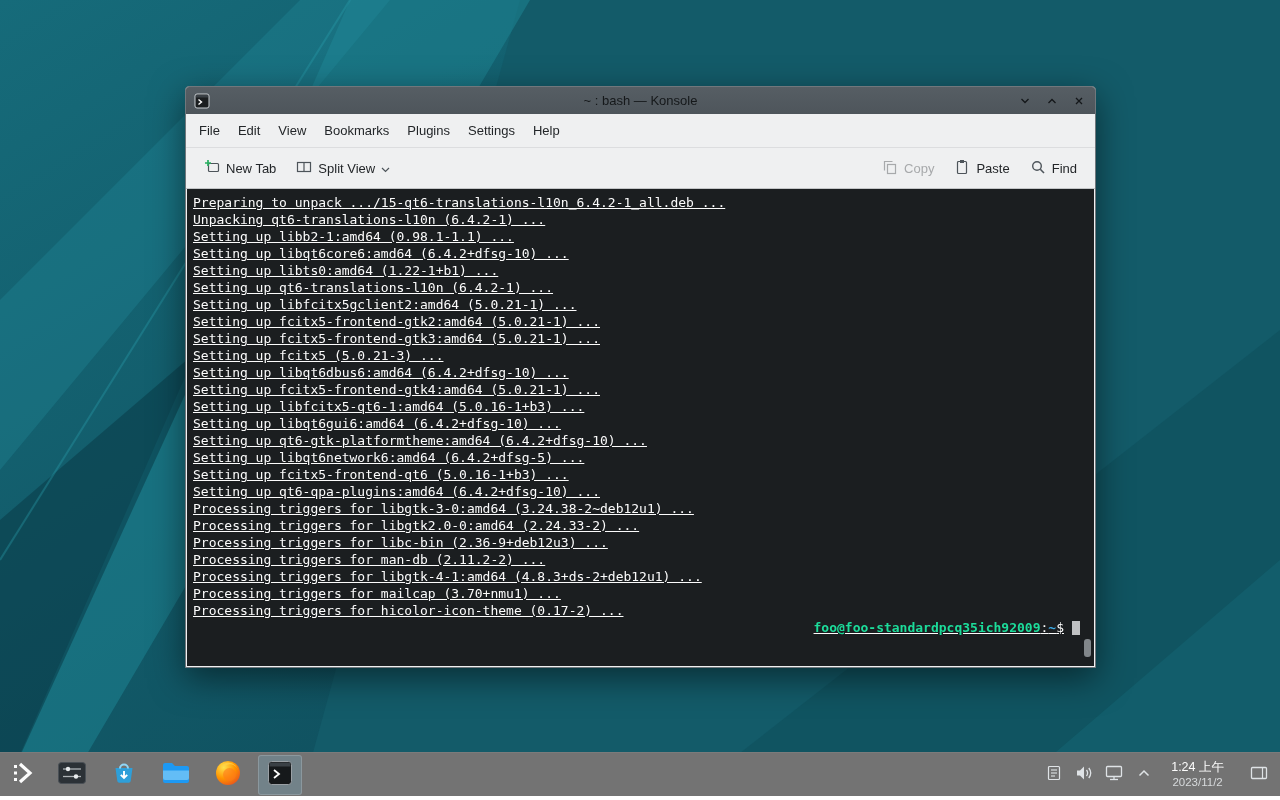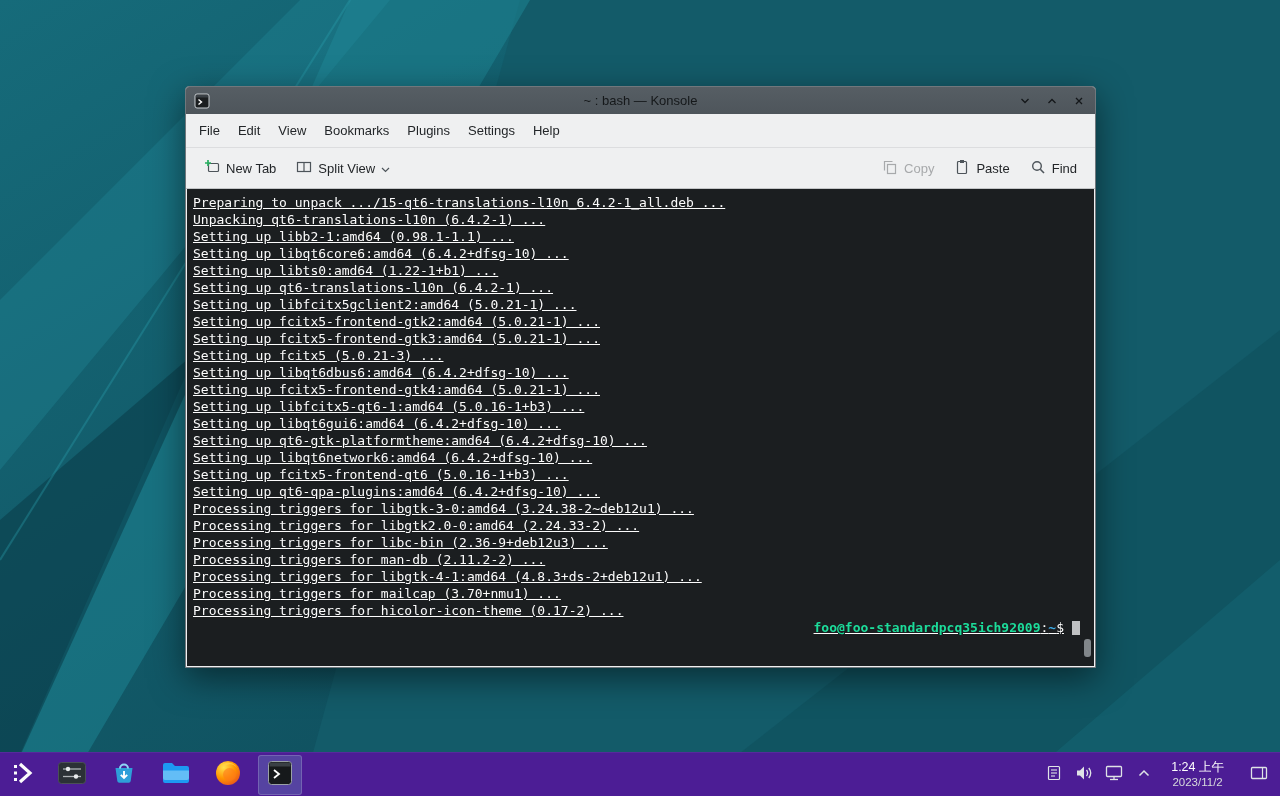--- a/index.html
+++ b/index.html
@@ -59,21 +59,21 @@
   .p-user { color:#1cdc9a; font-weight:bold; }
   .p-plain { color:#fcfcfc; }
   .p-path { color:#3daee9; font-weight:bold; }
   .cursor { display:inline-block; width:8px; height:14px; background:#bfc1c3; margin-left:8px; vertical-align:text-bottom; }
   .scrollbar { position:absolute; right:3px; top:4px; bottom:4px; width:7px; }
   .scroll-thumb { position:absolute; bottom:5px; width:7px; height:18px; border-radius:3px; background:#81868a; }
 
   
   .taskbar {
     position:absolute; left:0; right:0; bottom:0; height:44px;
-    background:#4c1d95; display:flex; align-items:center; padding:0 4px;
+    background:#737373; display:flex; align-items:center; padding:0 4px;
     border-top:1px solid rgba(255,255,255,0.06);
   }
   .task-icon {
     width:44px; height:40px; display:flex; align-items:center; justify-content:center;
     cursor:pointer; border-radius:3px; margin-left:8px;
   }
   .task-icon.launcher { width:38px; margin-left:0; }
   .task-icon.active {
     background:rgba(110,170,195,0.28);
     box-shadow:inset 0 0 0 1px rgba(255,255,255,0.18);
@@ -214,21 +214,21 @@
           <div class="term-line">Setting up qt6-translations-l10n (6.4.2-1) ...</div>
           <div class="term-line">Setting up libfcitx5gclient2:amd64 (5.0.21-1) ...</div>
           <div class="term-line">Setting up fcitx5-frontend-gtk2:amd64 (5.0.21-1) ...</div>
           <div class="term-line">Setting up fcitx5-frontend-gtk3:amd64 (5.0.21-1) ...</div>
           <div class="term-line">Setting up fcitx5 (5.0.21-3) ...</div>
           <div class="term-line">Setting up libqt6dbus6:amd64 (6.4.2+dfsg-10) ...</div>
           <div class="term-line">Setting up fcitx5-frontend-gtk4:amd64 (5.0.21-1) ...</div>
           <div class="term-line">Setting up libfcitx5-qt6-1:amd64 (5.0.16-1+b3) ...</div>
           <div class="term-line">Setting up libqt6gui6:amd64 (6.4.2+dfsg-10) ...</div>
           <div class="term-line">Setting up qt6-gtk-platformtheme:amd64 (6.4.2+dfsg-10) ...</div>
-          <div class="term-line">Setting up libqt6network6:amd64 (6.4.2+dfsg-10) ...</div>
+          <div class="term-line">Setting up libqt6network6:amd64 (6.4.2+dfsg-5) ...</div>
           <div class="term-line">Setting up fcitx5-frontend-qt6 (5.0.16-1+b3) ...</div>
           <div class="term-line">Setting up qt6-qpa-plugins:amd64 (6.4.2+dfsg-10) ...</div>
           <div class="term-line">Processing triggers for libgtk-3-0:amd64 (3.24.38-2~deb12u1) ...</div>
           <div class="term-line">Processing triggers for libgtk2.0-0:amd64 (2.24.33-2) ...</div>
           <div class="term-line">Processing triggers for libc-bin (2.36-9+deb12u3) ...</div>
           <div class="term-line">Processing triggers for man-db (2.11.2-2) ...</div>
           <div class="term-line">Processing triggers for libgtk-4-1:amd64 (4.8.3+ds-2+deb12u1) ...</div>
           <div class="term-line">Processing triggers for mailcap (3.70+nmu1) ...</div>
           <div class="term-line">Processing triggers for hicolor-icon-theme (0.17-2) ...</div>
         </div>

